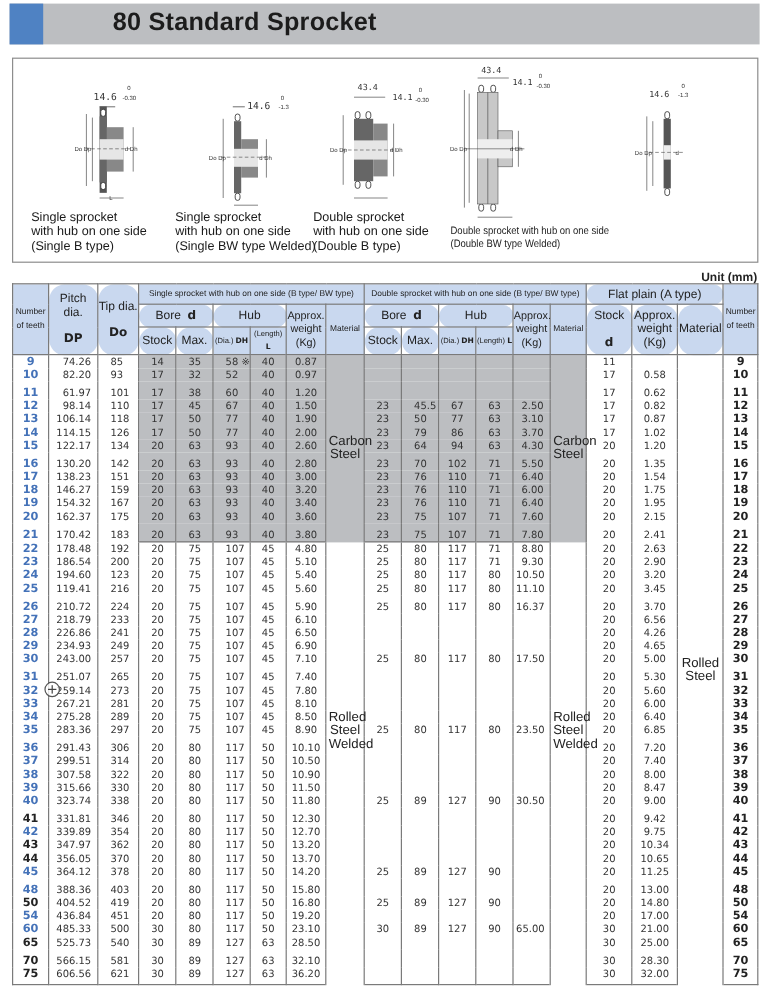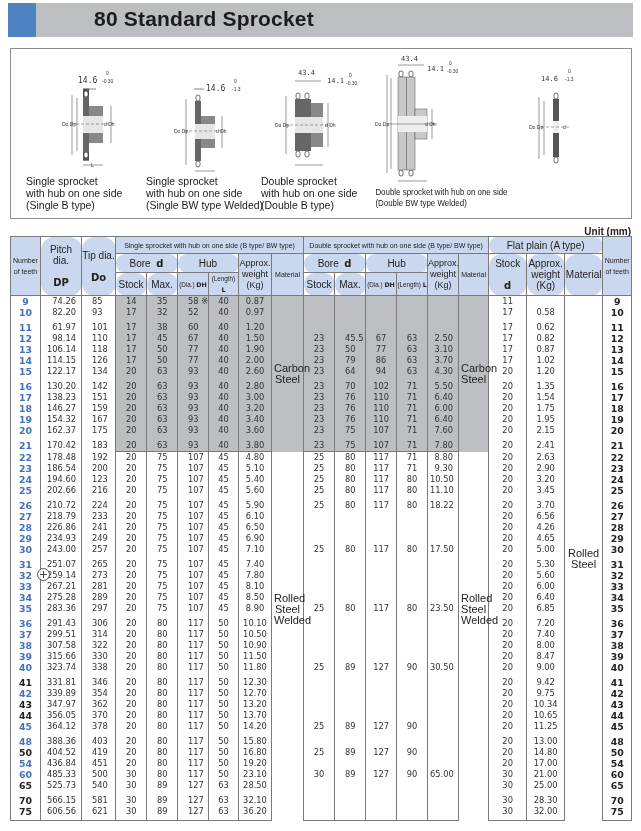--- a/index.html
+++ b/index.html
@@ -539,21 +539,21 @@
         <td class="l sg">80</td>
         <td class=" sg">117</td>
         <td class=" sg">80</td>
         <td class="r sg">10.50</td>
         <td>20</td>
         <td>3.20</td>
         <td class="teeth-r">24</td>
       </tr>
       <tr>
         <td class="teeth">25</td>
-        <td class="r">202.66</td>
+        <td class="r">119.41</td>
         <td class="l">216</td>
         <td class="l sg">20</td>
         <td class="l sg">75</td>
         <td class="l sg">107</td>
         <td class=" sg">45</td>
         <td class=" sg">5.60</td>
         <td class=" sg">25</td>
         <td class="l sg">80</td>
         <td class=" sg">117</td>
         <td class=" sg">80</td>
@@ -568,21 +568,21 @@
         <td class="l">224</td>
         <td class="l sg">20</td>
         <td class="l sg">75</td>
         <td class="l sg">107</td>
         <td class=" sg">45</td>
         <td class=" sg">5.90</td>
         <td class=" sg">25</td>
         <td class="l sg">80</td>
         <td class=" sg">117</td>
         <td class=" sg">80</td>
-        <td class="r sg">18.22</td>
+        <td class="r sg">16.37</td>
         <td>20</td>
         <td>3.70</td>
         <td class="teeth-r">26</td>
       </tr>
       <tr>
         <td class="teeth">27</td>
         <td class="r">218.79</td>
         <td class="l">233</td>
         <td class="l sg">20</td>
         <td class="l sg">75</td>

